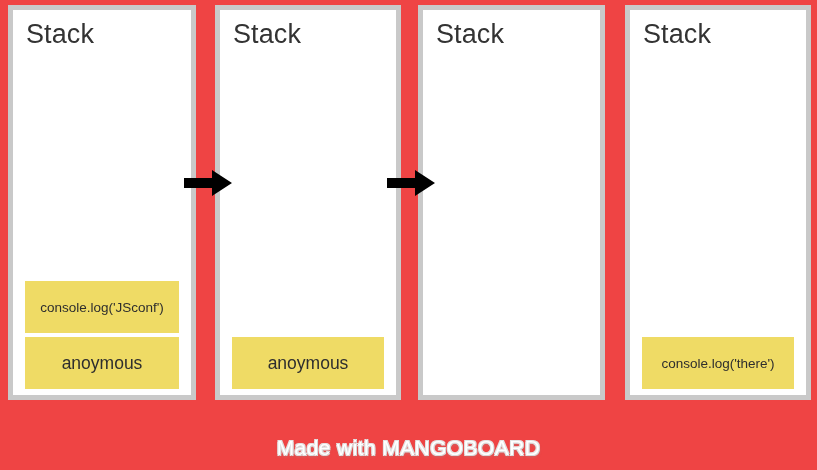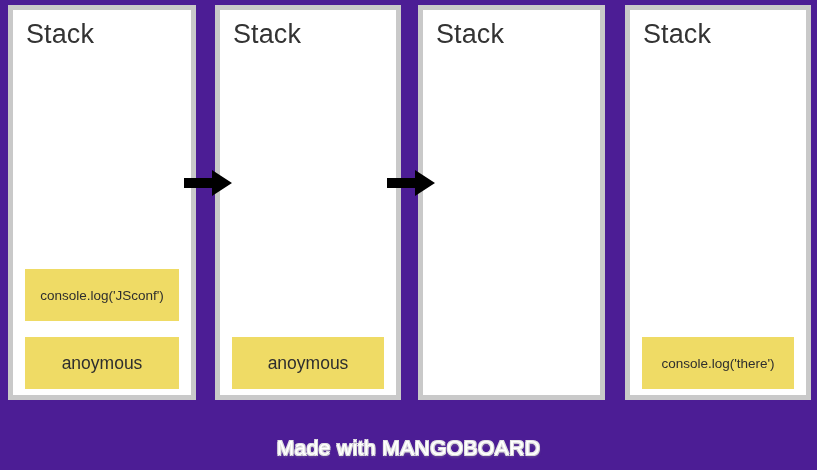--- a/index.html
+++ b/index.html
@@ -9,21 +9,21 @@
     background: #ffffff;
   }
   body {
     font-family: "Liberation Sans", sans-serif;
     -webkit-font-smoothing: antialiased;
   }
   .canvas {
     position: relative;
     width: 817px;
     height: 470px;
-    background: #4c1d95;
+    background: #ef4444;
     overflow: hidden;
   }
 
   
   .stack-panel {
     position: absolute;
     top: 5px;
     height: 395px;
     box-sizing: border-box;
     background: #ffffff;
@@ -48,21 +48,21 @@
 
   
   .frames {
     position: absolute;
     left: 0;
     right: 0;
     bottom: 6px;
     display: flex;
     flex-direction: column;
     align-items: center;
-    gap: 16px;
+    gap: 4px;
     padding: 0 12px;
     box-sizing: border-box;
   }
   .frame {
     width: 100%;
     box-sizing: border-box;
     background: #efdb65;
     color: #2e2e2e;
     display: flex;
     align-items: center;

